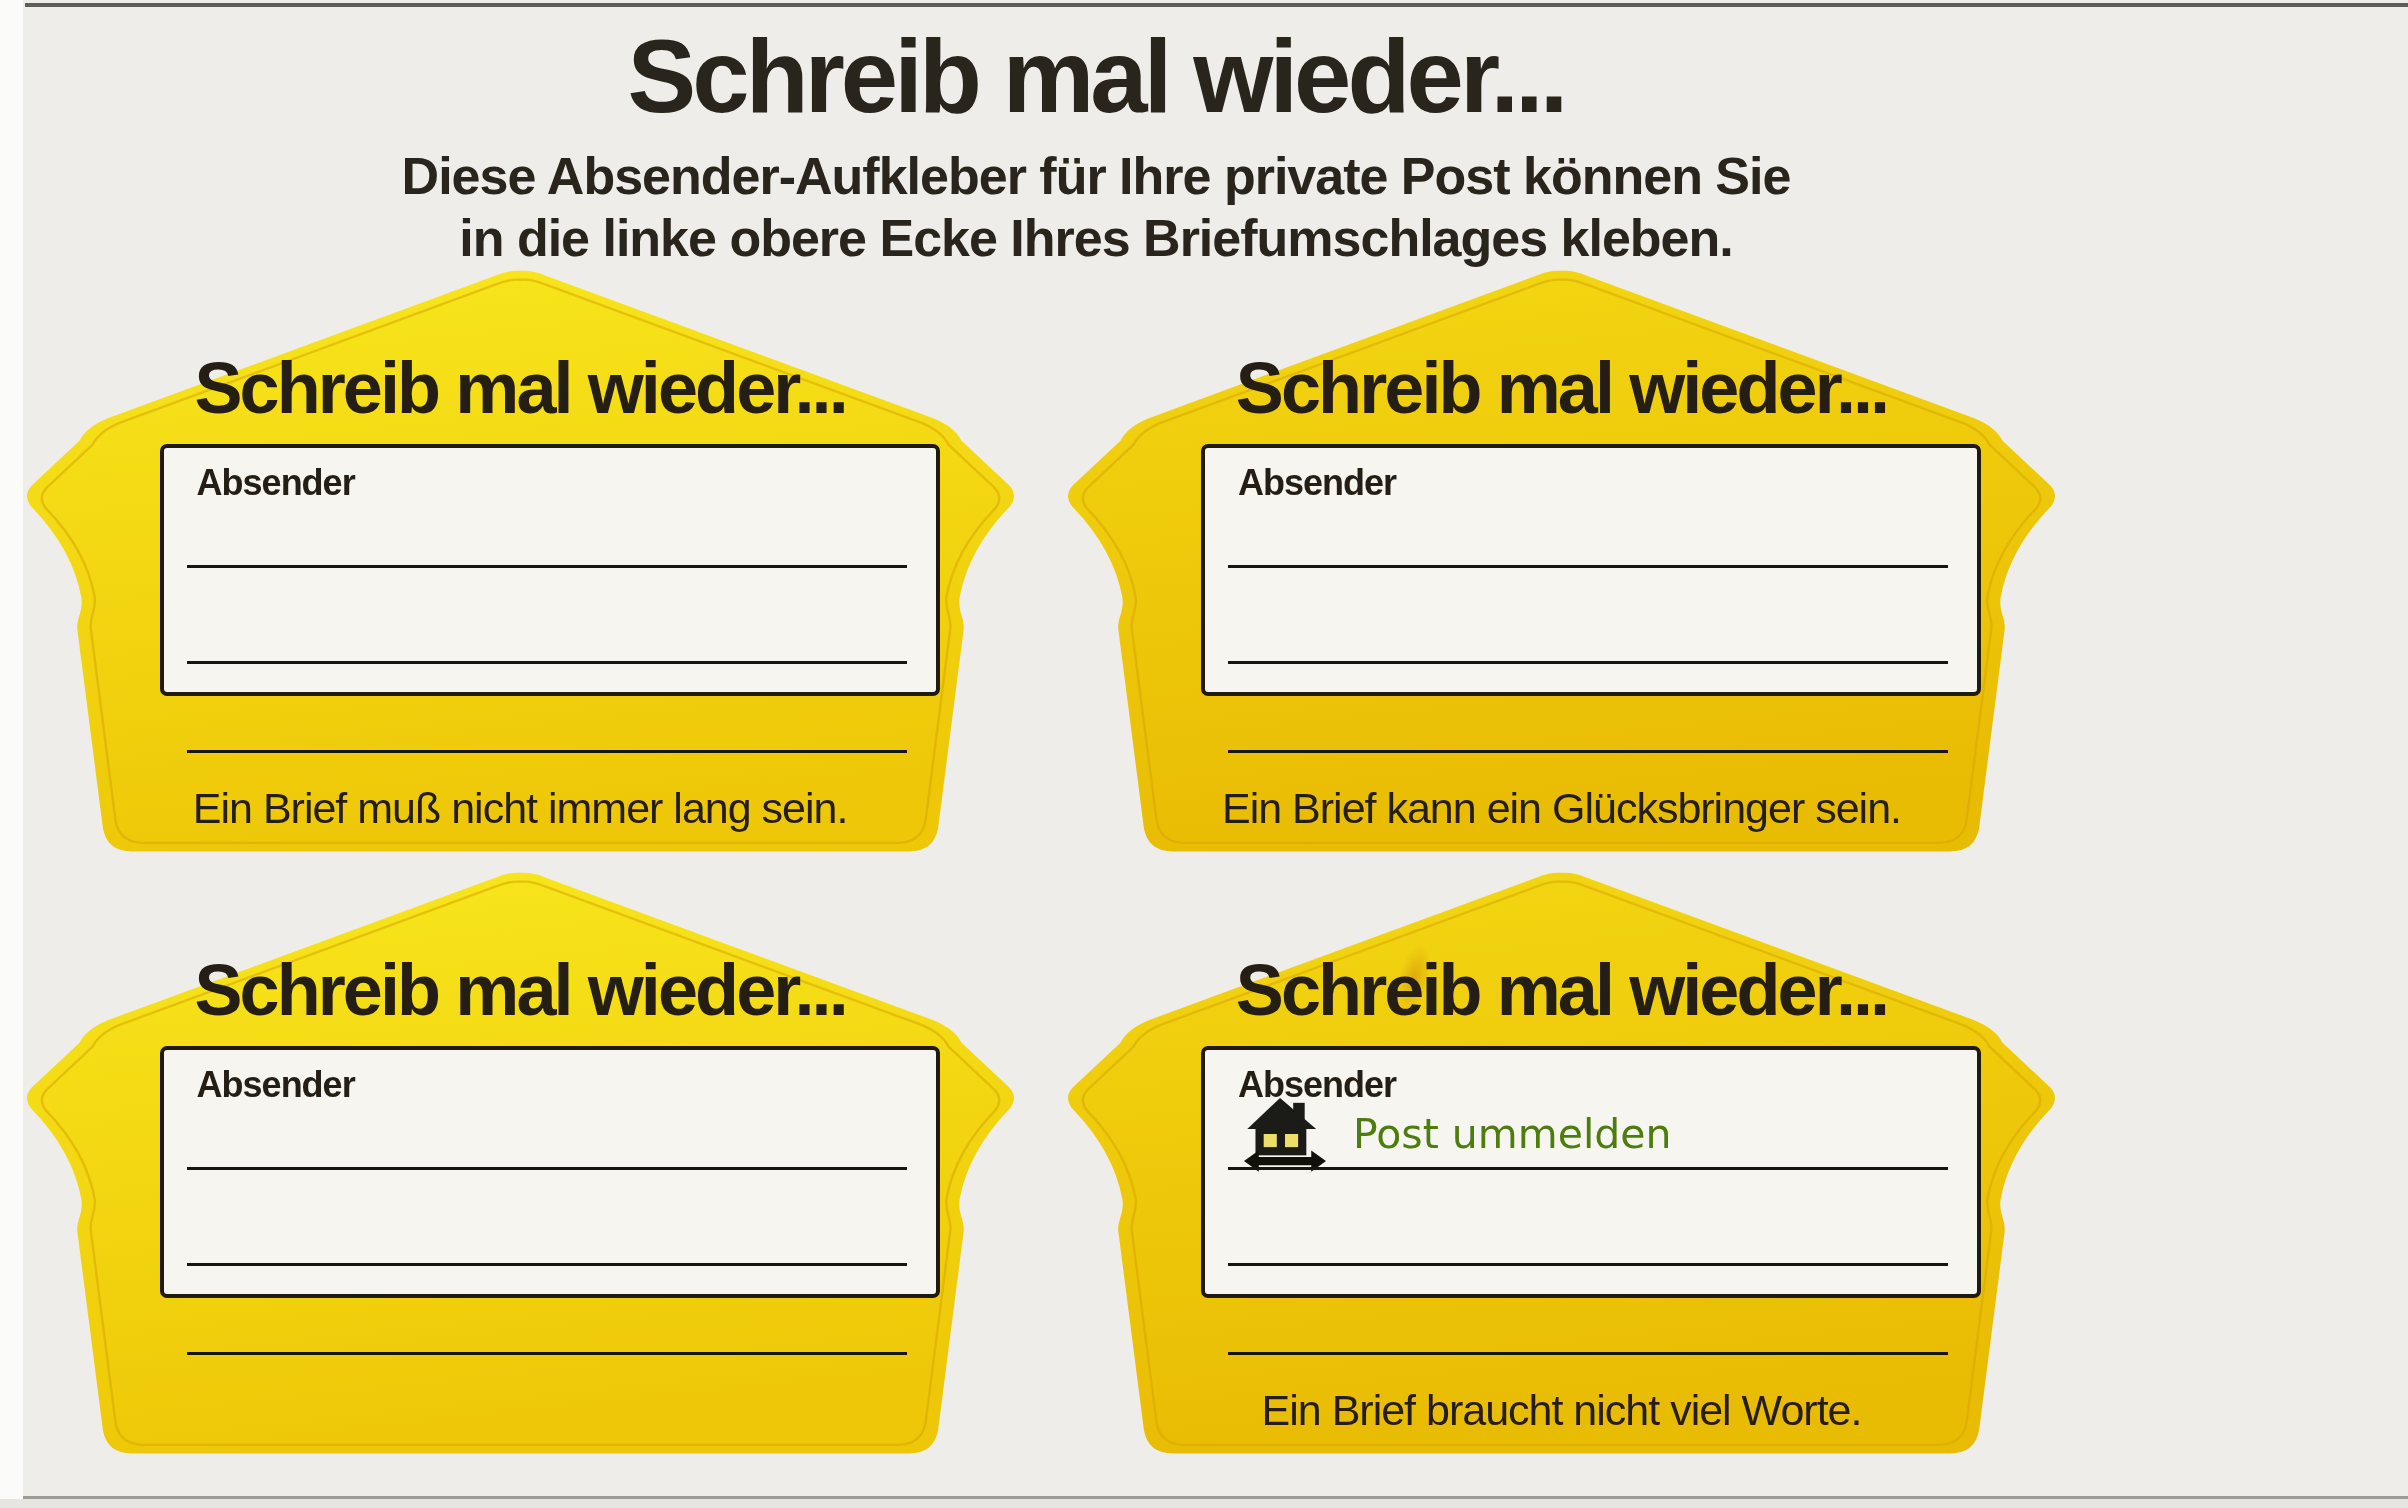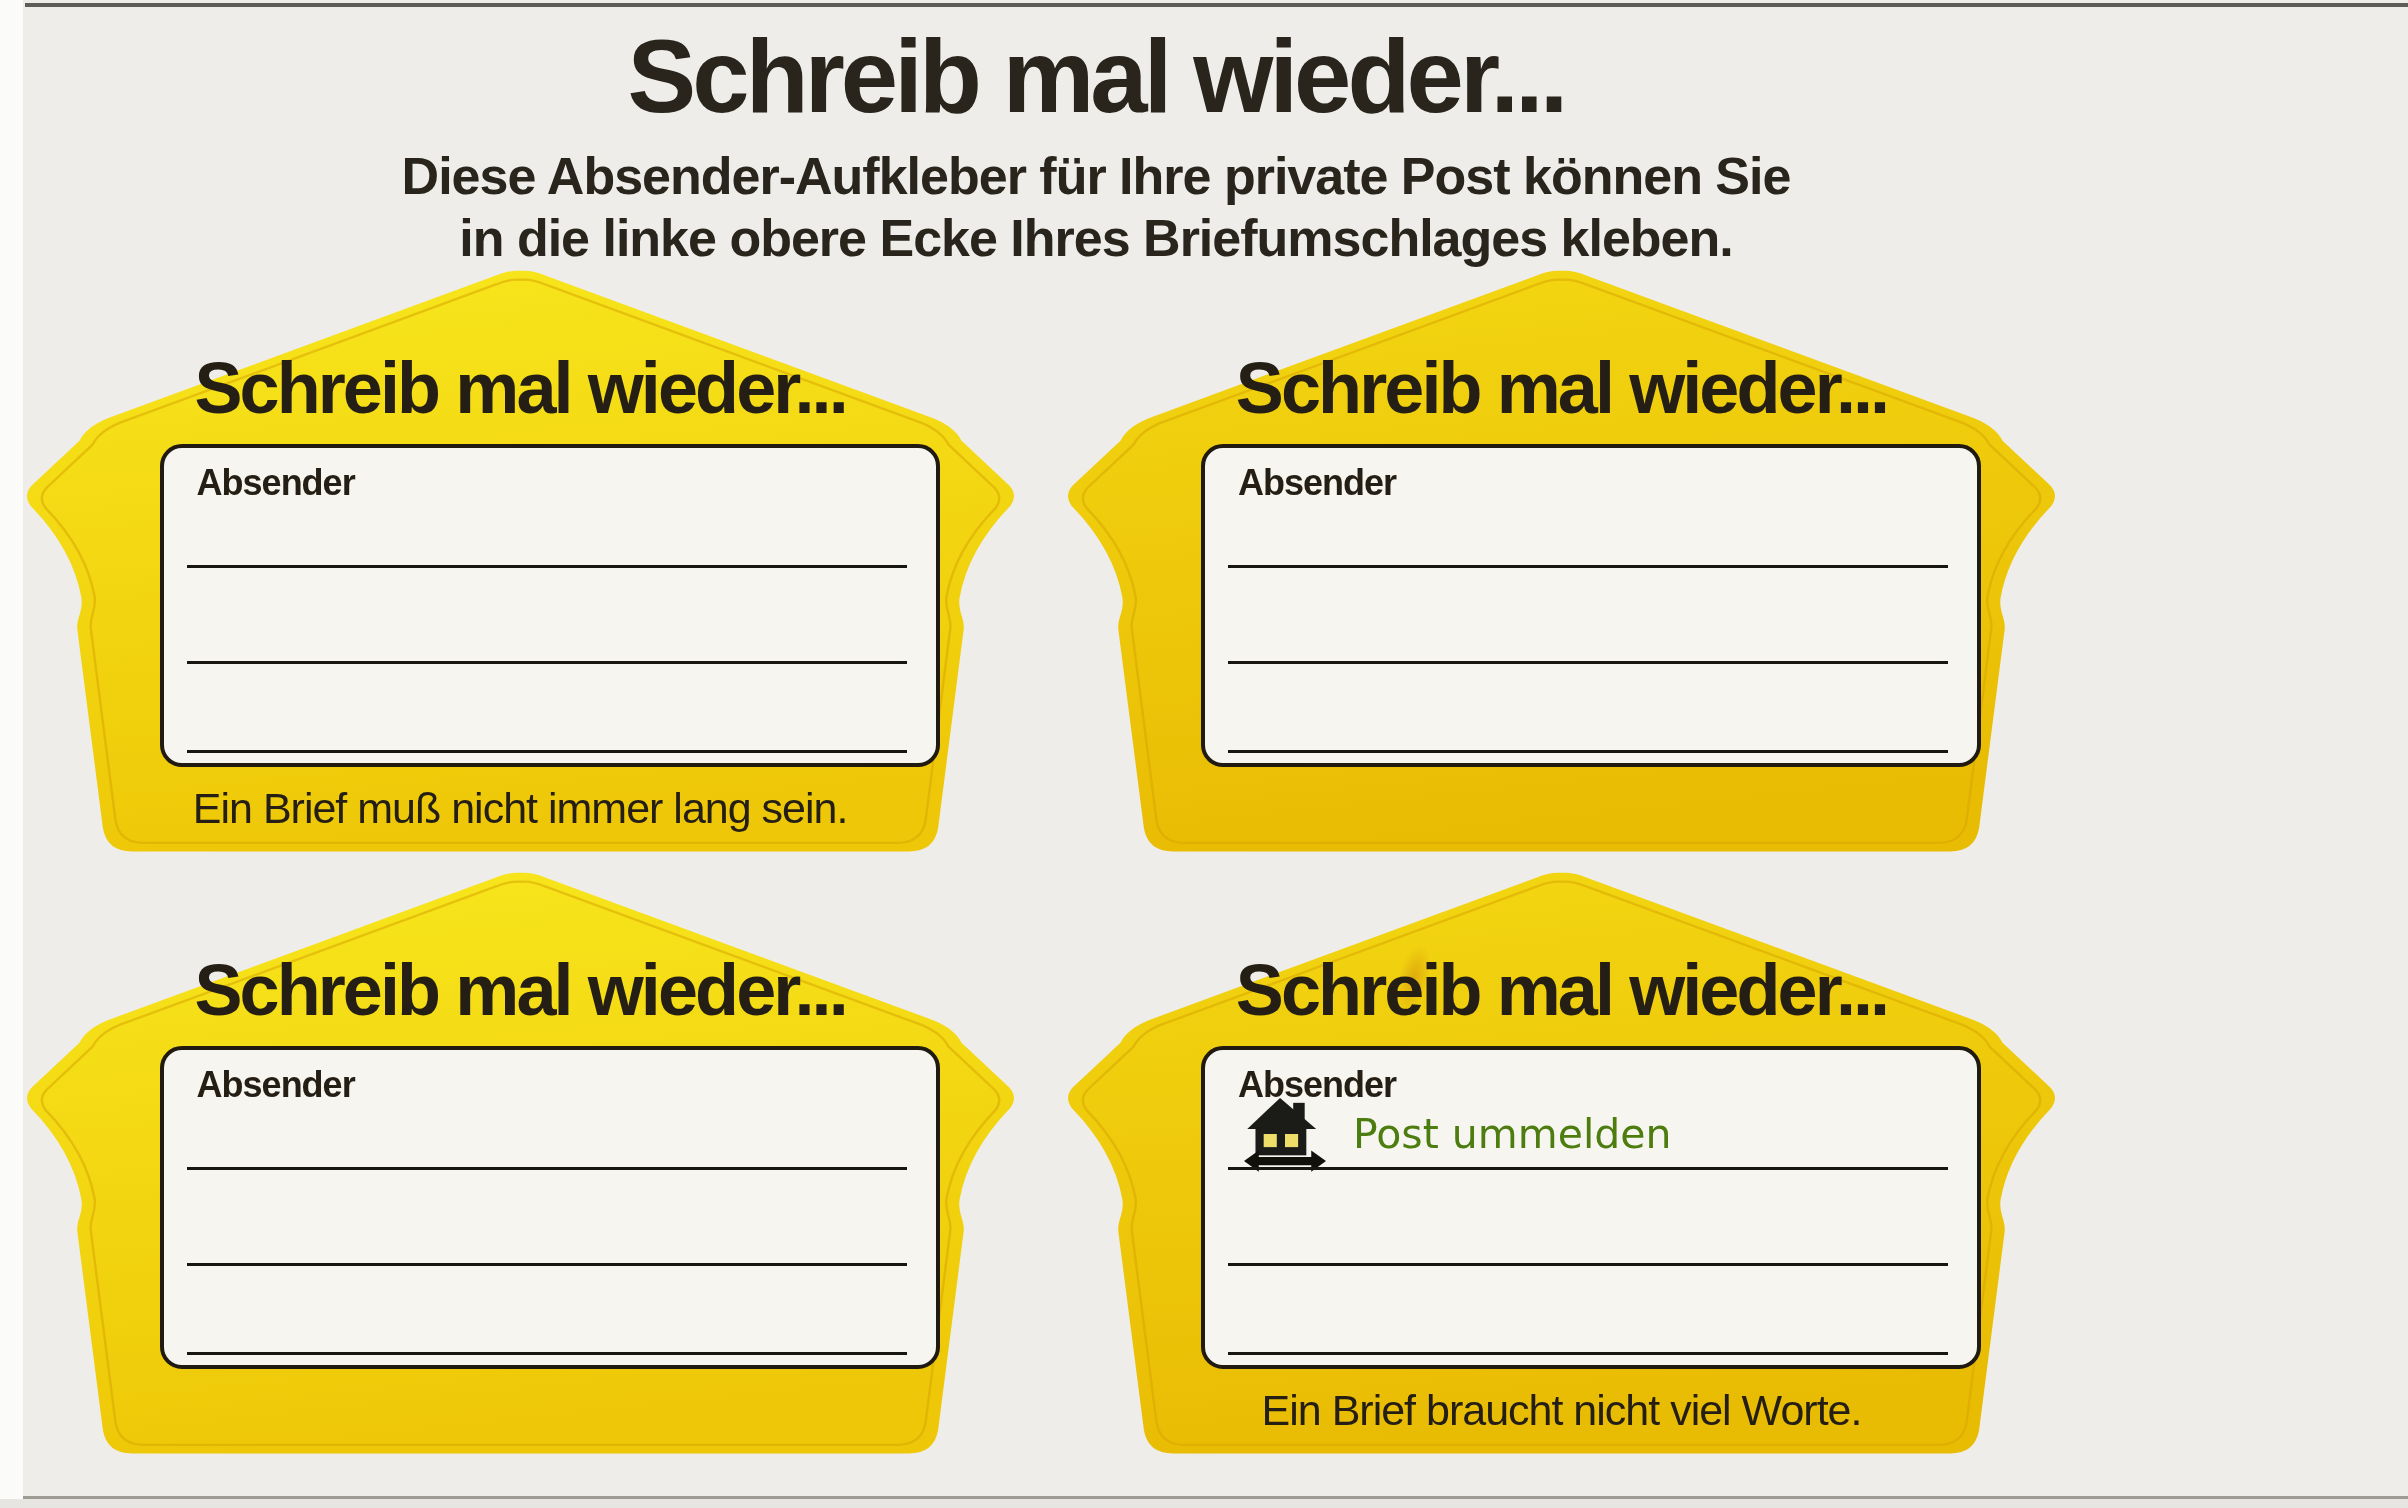--- a/index.html
+++ b/index.html
@@ -22,22 +22,22 @@
 
   
   .sticker{position:absolute;width:1005px;height:603px;}
   .sticker .shape{position:absolute;left:0;top:0;width:1005px;height:603px;overflow:visible;}
   .inset{fill:none;stroke:#d7a602;stroke-width:2.5;opacity:.55;}
   .stitle{
     position:absolute;top:82px;left:0;width:100%;text-align:center;
     font-size:72px;font-weight:bold;letter-spacing:-2.9px;color:#241e14;white-space:nowrap;
   }
   .abox{
-    position:absolute;left:142px;top:179px;width:780px;height:323px;
-    box-sizing:border-box;border:4.9px solid #201a10;border-radius:22px;
+    position:absolute;left:142px;top:179px;width:780px;height:252px;
+    box-sizing:border-box;border:4.9px solid #201a10;border-radius:7px;
     background:#f6f5f0;
     text-decoration:underline;
   }
   .albl{position:absolute;left:33px;top:13.7px;font-size:36px;font-weight:bold;color:#241e14;letter-spacing:-1px;}
   .wline{position:absolute;left:23.4px;right:29px;height:2.9px;background:#191610;}
   .w1{top:117px;} .w2{top:213px;} .w3{top:302px;}
   .slogan{
     position:absolute;top:519px;left:0;width:100%;text-align:center;
     font-size:43px;font-weight:normal;letter-spacing:-1px;color:#241e14;white-space:nowrap;
   }
@@ -101,20 +101,21 @@
     <use href="#dieShape" fill="url(#gradDeep)"></use>
     <use href="#dieShape" class="inset" transform="translate(15.5,9.3) scale(0.97)"></use>
   </svg>
   <div class="stitle">Schreib mal wieder...</div>
   <div class="abox">
     <span class="albl">Absender</span>
     <div class="wline w1"></div>
     <div class="wline w2"></div>
     <div class="wline w3"></div>
   </div>
+  <div class="slogan">Ein Brief kann ein Glücksbringer sein.</div>
 </div>
 
 <div class="sticker" style="left:17.6px;top:867px;">
   <svg class="shape" viewBox="0 0 1030 618">
     <use href="#dieShape" fill="url(#gradBright)"></use>
     <use href="#dieShape" class="inset" transform="translate(15.5,9.3) scale(0.97)"></use>
   </svg>
   <div class="stitle">Schreib mal wieder...</div>
   <div class="abox">
     <span class="albl">Absender</span>

